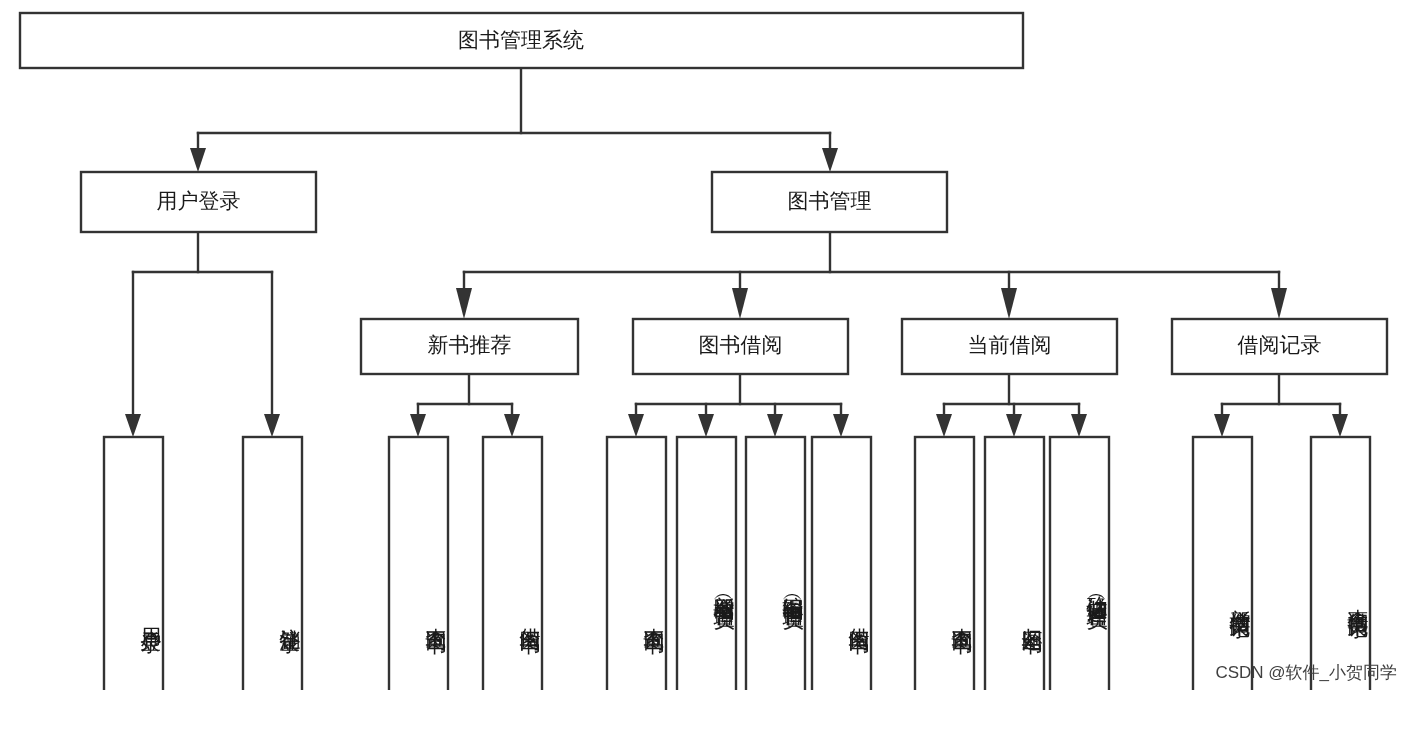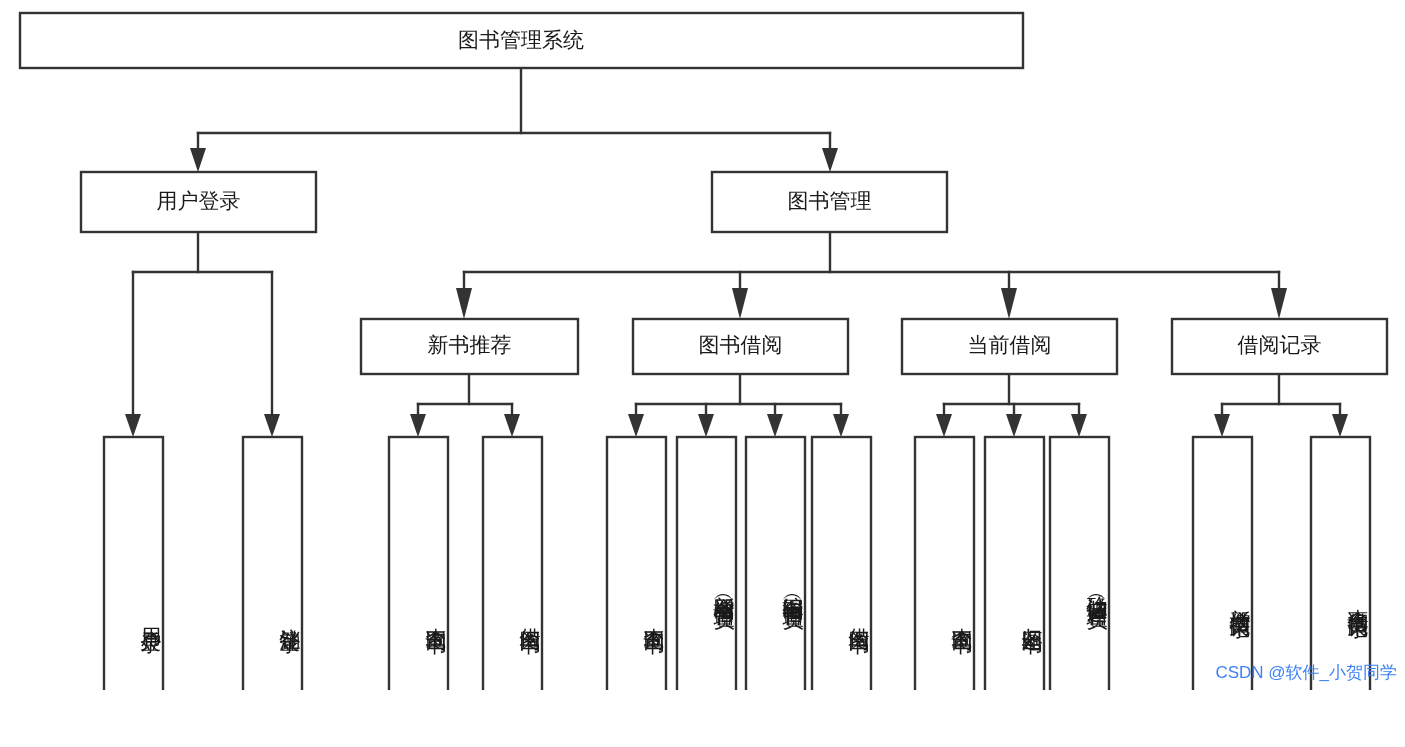--- a/index.html
+++ b/index.html
@@ -62,21 +62,21 @@
     justify-content: center;
     white-space: nowrap;
     pointer-events: none;
   }
   .watermark {
     position: absolute;
     right: 8px;
     bottom: 6px;
     font-family: "Liberation Sans", "DejaVu Sans", sans-serif;
     font-size: 17px;
-    color: #3b82f6;
+    color: #404040;
     white-space: nowrap;
     user-select: none;
   }
 </style>
 </head>
 <body>
 
 <div id="diagram-root">
 
   <svg class="diagram-svg" viewBox="0 0 1405 747" xmlns="http://www.w3.org/2000/svg">

